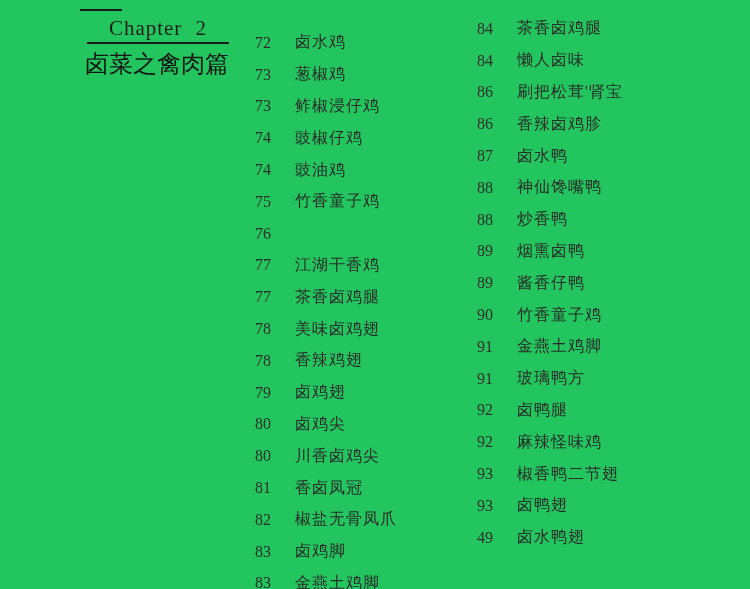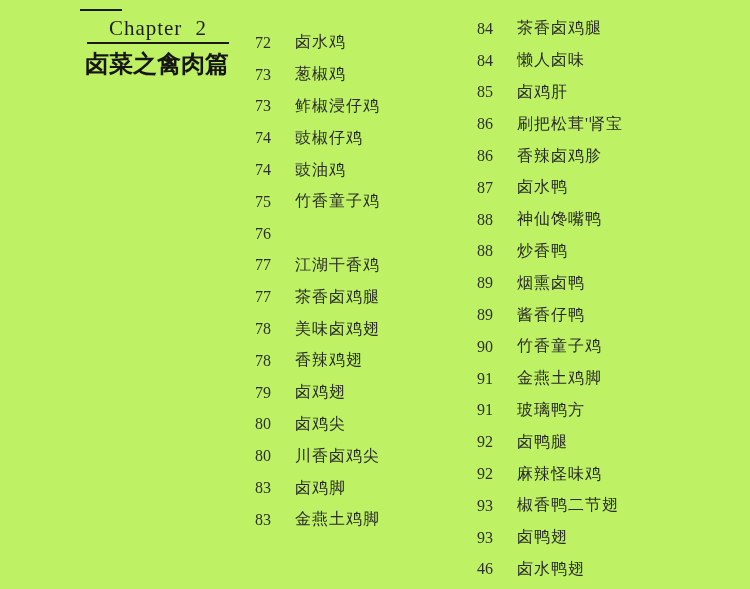--- a/index.html
+++ b/index.html
@@ -4,21 +4,21 @@
 <style>
   html, body {
     margin: 0;
     padding: 0;
     background: #ffffff;
   }
   .page {
     position: relative;
     width: 750px;
     height: 589px;
-    background: #bef264;
+    background: #22c55e;
     overflow: hidden;
     font-family: "Liberation Serif", "DejaVu Serif", serif;
     color: #2a2a2a;
   }
   
   .header {
     position: absolute;
     left: 87px;
     top: 0;
     width: 142px;
@@ -50,21 +50,21 @@
     width: 142px;
     height: 2px;
     background: #1a1a1a;
   }
   .chapter-title {
     position: absolute;
     left: -2px;
     top: 48px;
     width: 148px;
     font-size: 24px;
-    font-weight: bold;
+    font-weight: normal;
     letter-spacing: 0px;
     color: #161616;
     white-space: nowrap;
   }
   
   .col {
     position: absolute;
     top: 13px;
   }
   .col-left  { left: 255px; margin-top: 14px; }
@@ -151,43 +151,47 @@
       </div>
     <div class="row">
         <span class="num">80</span>
         <span class="title">卤鸡尖</span>
       </div>
     <div class="row">
         <span class="num">80</span>
         <span class="title">川香卤鸡尖</span>
       </div>
     <div class="row">
+        <span class="num">81</span>
+        <span class="title">香卤凤冠</span>
+      </div>
+    <div class="row">
+        <span class="num">82</span>
+        <span class="title">椒盐无骨凤爪</span>
+      </div>
+    <div class="row">
         <span class="num">83</span>
         <span class="title">卤鸡脚</span>
       </div>
     <div class="row">
         <span class="num">83</span>
         <span class="title">金燕土鸡脚</span>
       </div>
   </div>
 
   <div class="col col-right">
     <div class="row">
         <span class="num">84</span>
         <span class="title">茶香卤鸡腿</span>
       </div>
     <div class="row">
         <span class="num">84</span>
         <span class="title">懒人卤味</span>
       </div>
     <div class="row">
-        <span class="num">85</span>
-        <span class="title">卤鸡肝</span>
-      </div>
-    <div class="row">
         <span class="num">86</span>
         <span class="title">刷把松茸'肾宝</span>
       </div>
     <div class="row">
         <span class="num">86</span>
         <span class="title">香辣卤鸡胗</span>
       </div>
     <div class="row">
         <span class="num">87</span>
         <span class="title">卤水鸭</span>
@@ -230,18 +234,18 @@
       </div>
     <div class="row">
         <span class="num">93</span>
         <span class="title">椒香鸭二节翅</span>
       </div>
     <div class="row">
         <span class="num">93</span>
         <span class="title">卤鸭翅</span>
       </div>
     <div class="row">
-        <span class="num">46</span>
+        <span class="num">49</span>
         <span class="title">卤水鸭翅</span>
       </div>
   </div>
 
 </div>
 
 </body></html>

